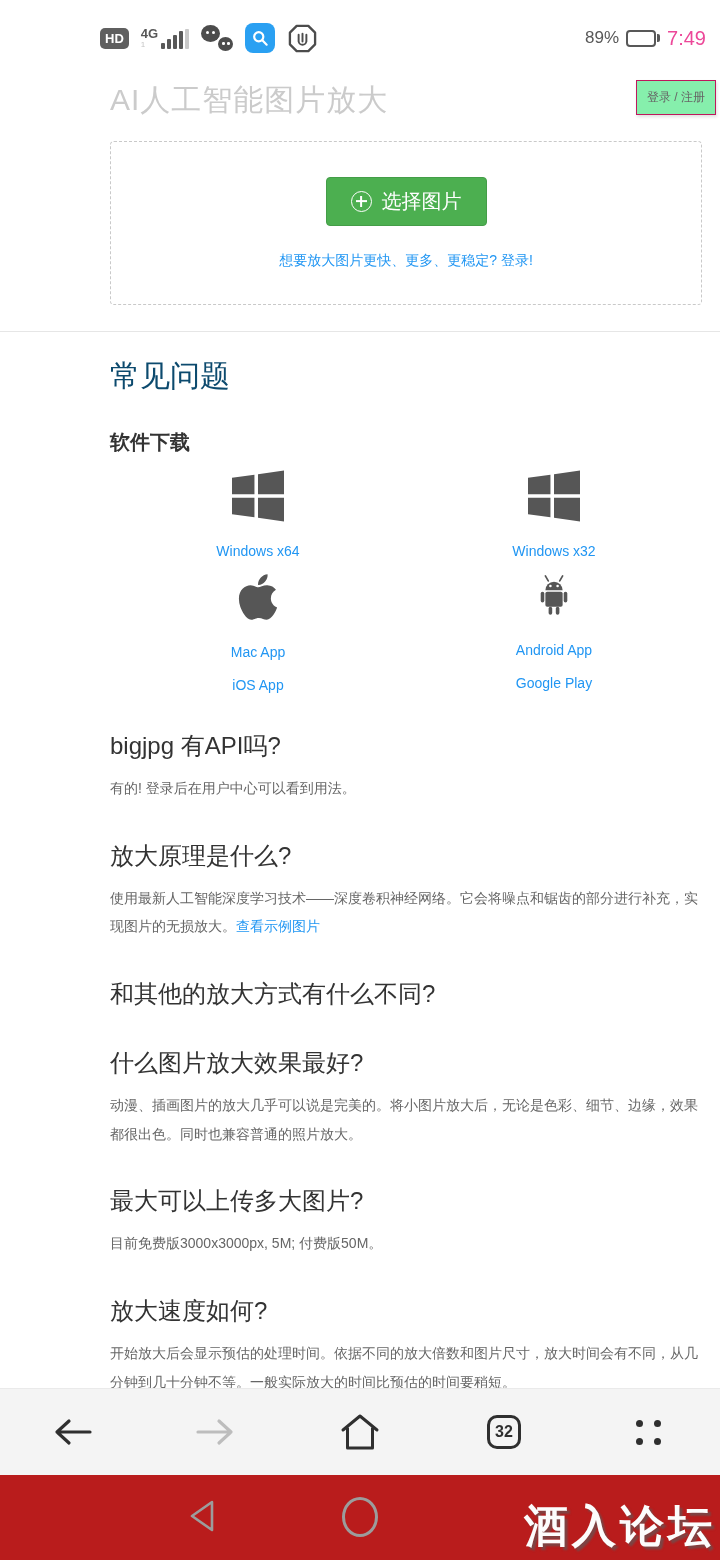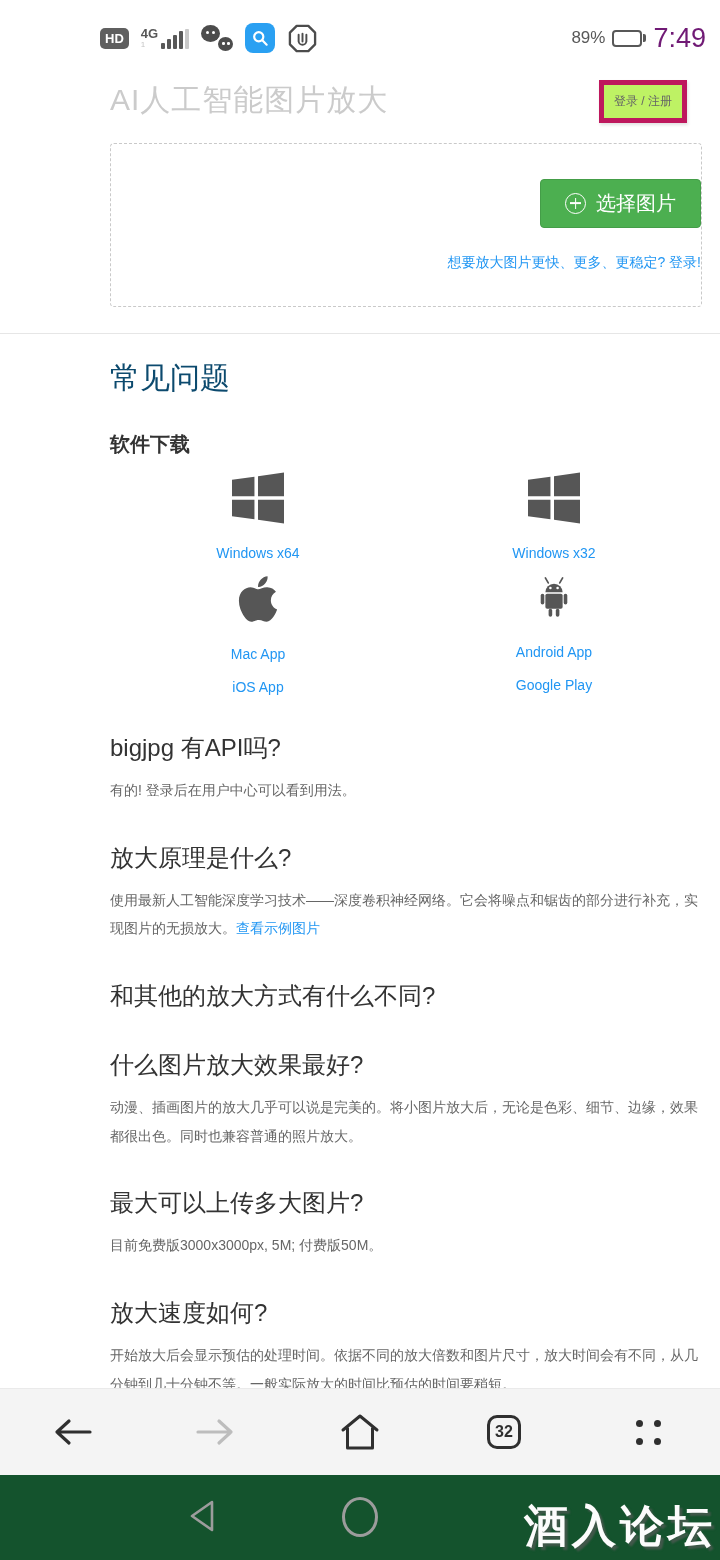--- a/index.html
+++ b/index.html
@@ -35,30 +35,30 @@
   .wechat .bub2::before{ left:4px; } .wechat .bub2::after{ left:9px; }
   .searchq{ width:30px; height:30px; background:#2aa0f2; border-radius:8px; display:flex;
     align-items:center; justify-content:center; }
   .handblk{ width:31px; height:31px; }
   .sb-right{ display:flex; align-items:center; gap:7px; }
   .batt-pct{ font-size:17px; color:#585858; }
   .battery{ display:flex; align-items:center; }
   .bat-body{ width:30px; height:17px; border:2px solid #585858; border-radius:4px; padding:1px; }
   .bat-fill{ height:100%; width:86%; background:#585858; border-radius:1px; }
   .bat-nub{ width:3px; height:8px; background:#585858; border-radius:0 2px 2px 0; margin-left:1px; }
-  .clock{ font-size:27px; color:#701a75; }
+  .clock{ font-size:20px; color:#ec4899; }
   
   .page-header{ display:flex; justify-content:space-between; align-items:flex-start;
-    padding:18px 33px 0 110px; }
+    padding:18px 4px 0 110px; }
   .page-title{ font-size:30px; font-weight:400; color:#cbcbcb; letter-spacing:1px; }
-  .login-btn{ border:5px solid #be185d; background:#bef264; color:#666; font-size:12px;
+  .login-btn{ border:1px solid #be185d; background:#86efac; color:#666; font-size:12px;
     padding:8px 10px; box-shadow:1px 2px 3px rgba(0,0,0,.12); white-space:nowrap; cursor:pointer; }
   
   .upload-box{ margin:20px 18px 0 110px; border:1px dashed #c9c9c9; border-radius:4px;
-    height:164px; display:flex; flex-direction:column; align-items:flex-end; justify-content:center; }
+    height:164px; display:flex; flex-direction:column; align-items:center; justify-content:center; }
   .select-btn{ background:#4caf50; border:1px solid #449d48; color:#fff; font-size:20px;
     padding:10px 24px; border-radius:4px; display:flex; align-items:center; gap:10px; cursor:pointer; }
   .plus-circle{ width:21px; height:21px; border:1.6px solid #fff; border-radius:50%; position:relative; }
   .plus-circle::before,.plus-circle::after{ content:""; position:absolute; background:#fff; }
   .plus-circle::before{ left:50%; top:4px; bottom:4px; width:1.8px; transform:translateX(-50%); }
   .plus-circle::after{ top:50%; left:4px; right:4px; height:1.8px; transform:translateY(-50%); }
   .upload-hint{ margin-top:26px; font-size:14px; color:#2196f3; text-decoration:none; }
   .divider{ border:none; border-top:1px solid #e6e6e6; margin-top:26px; }
   
   .content{ padding:0 18px 0 110px; }
@@ -76,21 +76,21 @@
   
   .bottom{ position:absolute; left:0; right:0; bottom:0; }
   .browser-bar{ height:87px; background:#f4f4f4; border-top:1px solid #eaeaea;
     display:flex; align-items:center; }
   .tool{ flex:1; display:flex; align-items:center; justify-content:center; cursor:pointer; }
   .tabs-box{ width:34px; height:34px; border:3px solid #2f2f2f; border-radius:10px;
     display:flex; align-items:center; justify-content:center; font-size:16px; font-weight:bold;
     color:#2f2f2f; }
   .menu-dots{ display:grid; grid-template-columns:7px 7px; grid-gap:11px; }
   .menu-dots span{ width:7px; height:7px; border-radius:50%; background:#2f2f2f; }
-  .android-nav{ height:85px; background:#14532d; position:relative; }
+  .android-nav{ height:85px; background:#b91c1c; position:relative; }
   .nav-back{ position:absolute; left:188px; top:24px; cursor:pointer; }
   .nav-home{ position:absolute; left:342px; top:22px; width:36px; height:40px;
     border:3px solid #9c9c9c; border-radius:50%; cursor:pointer; }
   .watermark{ position:absolute; right:4px; bottom:4px; font-size:44px; font-weight:bold;
     letter-spacing:4px; color:#fcfcfc; text-shadow:3px 3px 2px rgba(90,90,90,.65); }
 </style>
 </head>
 <body>
 
 <div class="status-bar">

